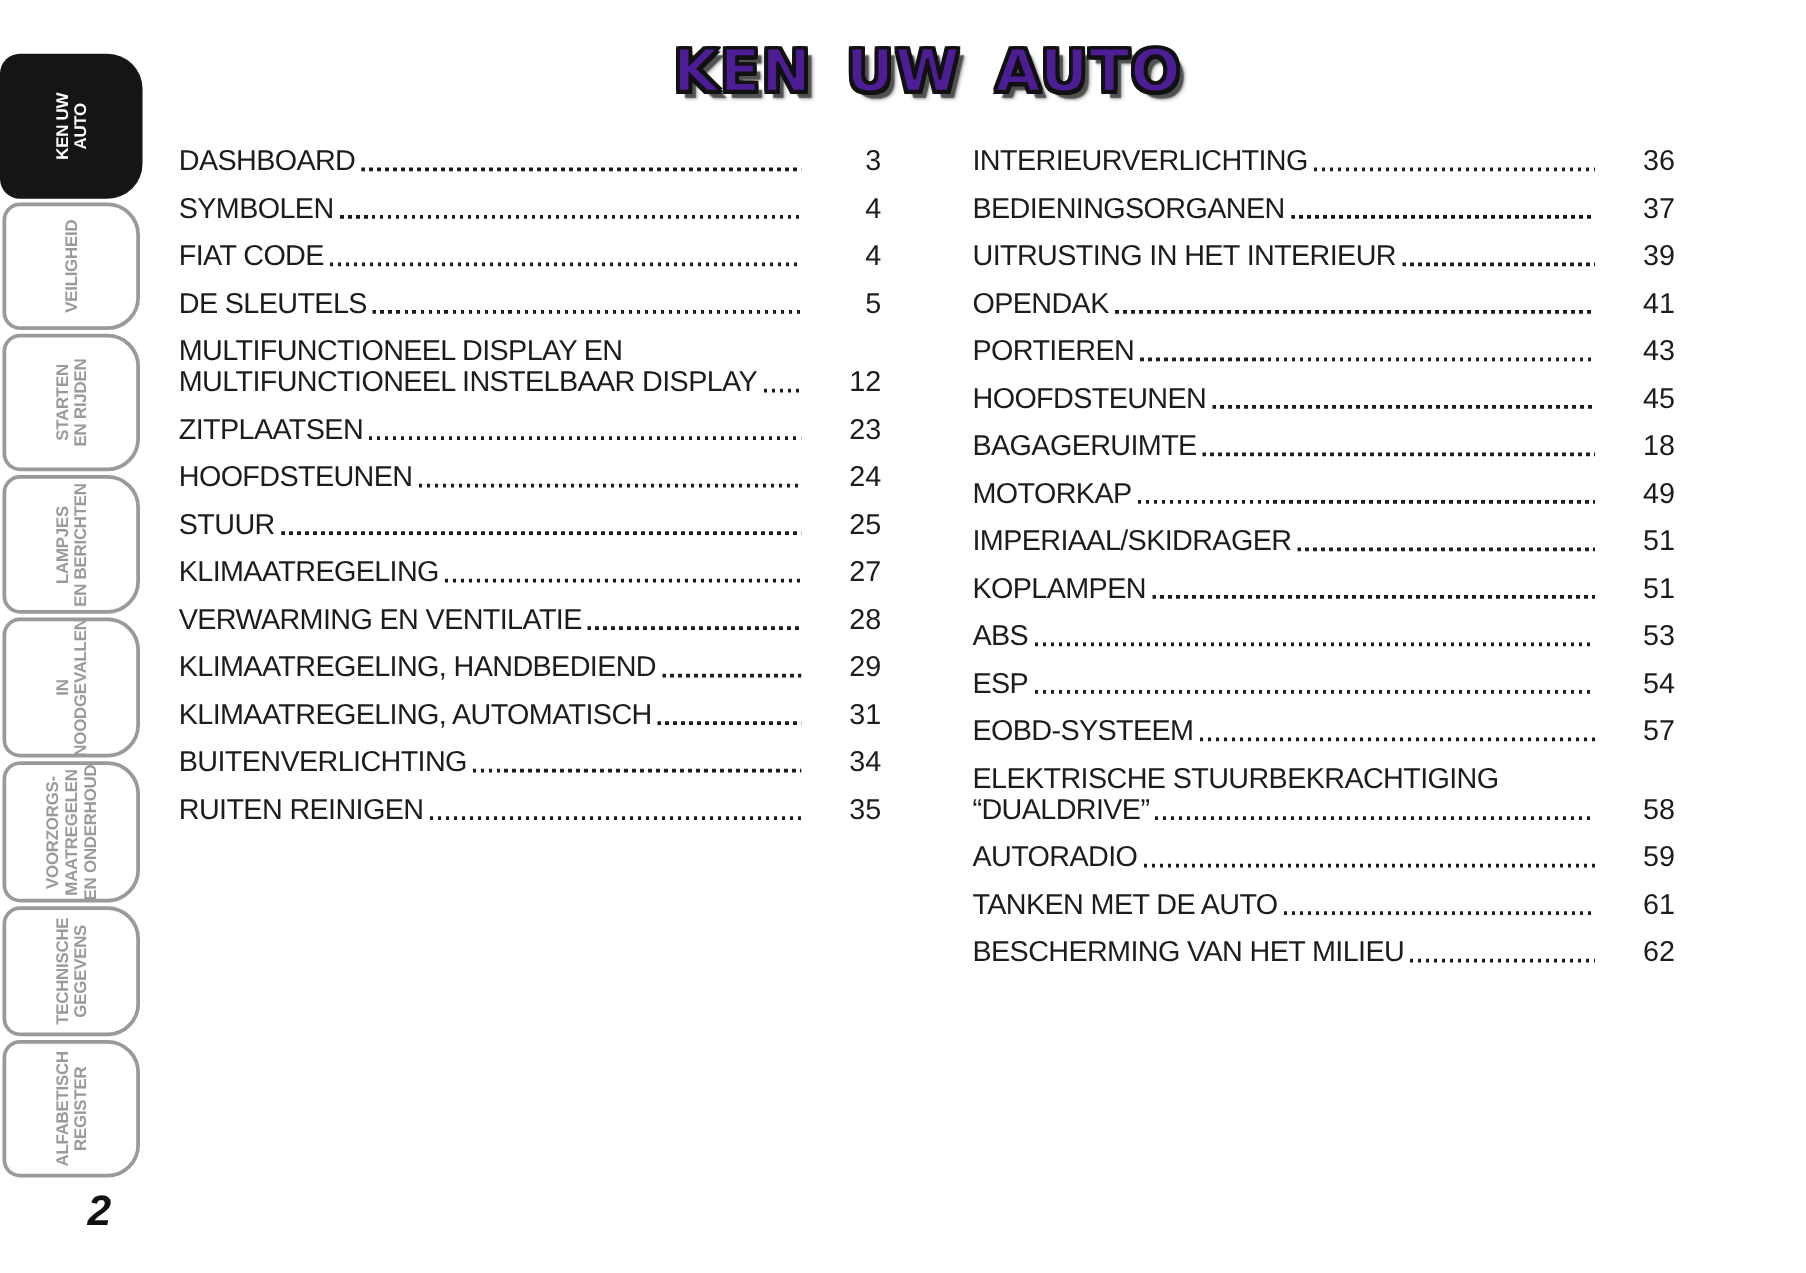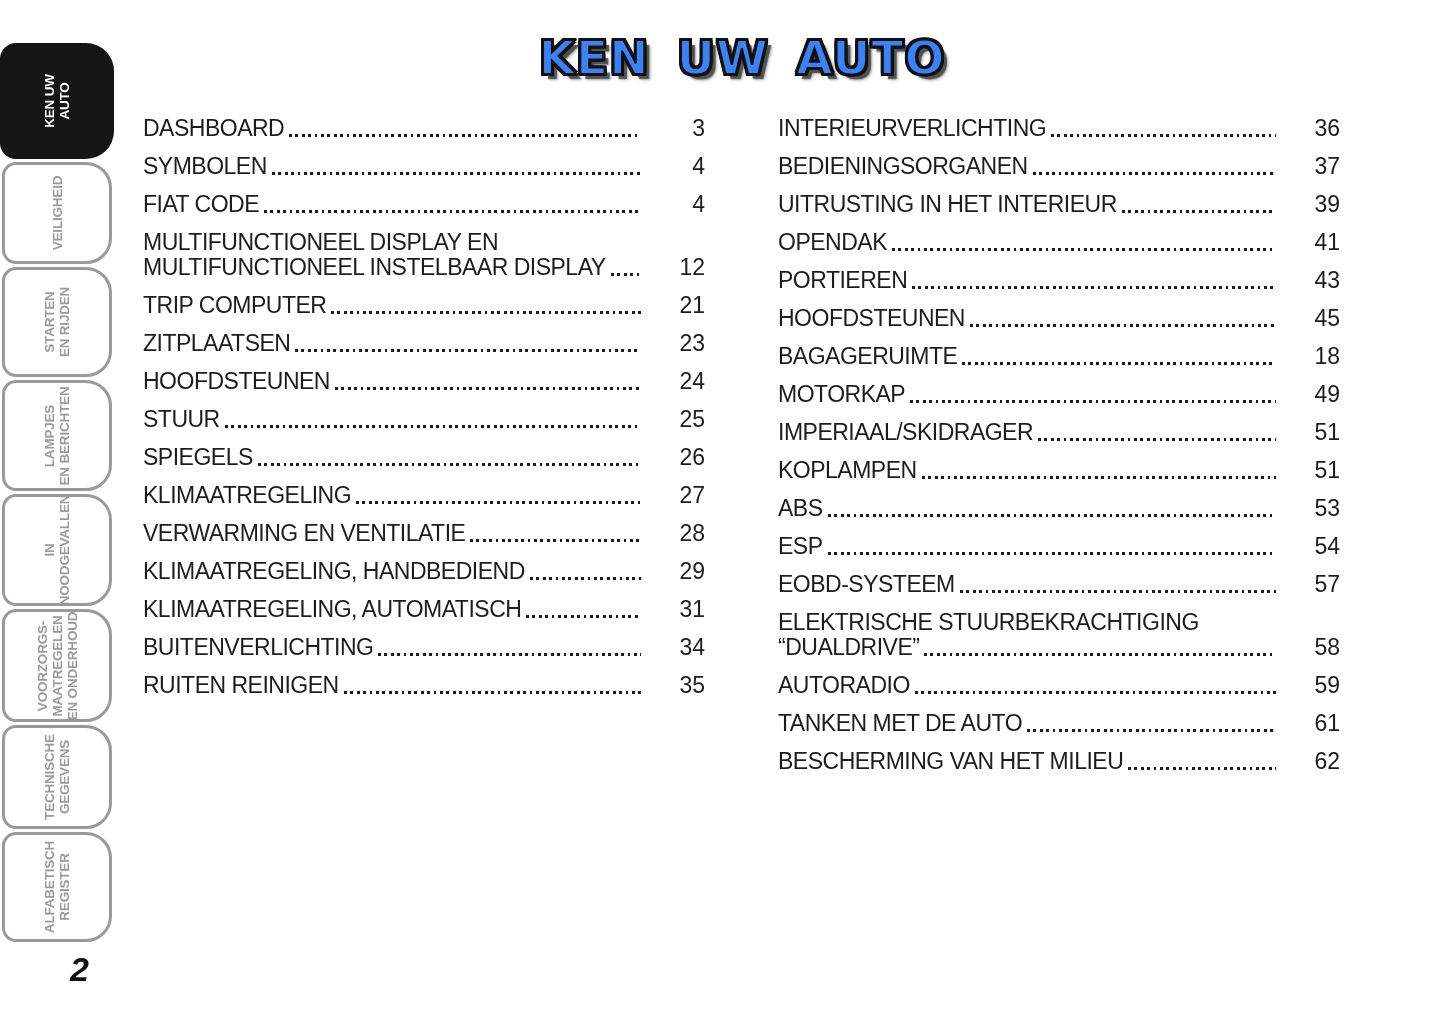--- a/index.html
+++ b/index.html
@@ -65,21 +65,21 @@
   .title{
     margin-top:30px;
     height:56px;
     text-align:center;
     font-family:"DejaVu Sans","Liberation Sans",sans-serif;
     font-weight:bold;
     font-size:47px;
     line-height:56px;
     letter-spacing:1px;
     word-spacing:10px;
-    color:#3b82f6;
+    color:#4c1d95;
     -webkit-text-stroke:2px #111;
     text-shadow:
       -2px -2px 0 #111, 2px -2px 0 #111, -2px 2px 0 #111, 2px 2px 0 #111,
       -2px 0 0 #111, 2px 0 0 #111, 0 -2px 0 #111, 0 2px 0 #111,
       5px 5px 1px rgba(70,70,70,0.9), 6px 6px 3px rgba(110,110,110,0.55);
   }
   .toc{
     margin-top:30px;
     display:flex;
     gap:73px;
@@ -189,60 +189,53 @@
           </div>
         </div>
         <div class="entry">
           <div class="row">
             <div class="label">FIAT CODE</div>
             <div class="dots"></div>
             <div class="page">4</div>
           </div>
         </div>
         <div class="entry">
+          <div class="row">
+            <div class="label">DE SLEUTELS</div>
+            <div class="dots"></div>
+            <div class="page">5</div>
+          </div>
+        </div>
+        <div class="entry">
           <div class="pre">MULTIFUNCTIONEEL DISPLAY EN</div>
           <div class="row">
             <div class="label">MULTIFUNCTIONEEL INSTELBAAR DISPLAY</div>
             <div class="dots"></div>
             <div class="page">12</div>
           </div>
         </div>
         <div class="entry">
           <div class="row">
-            <div class="label">TRIP COMPUTER</div>
-            <div class="dots"></div>
-            <div class="page">21</div>
-          </div>
-        </div>
-        <div class="entry">
-          <div class="row">
             <div class="label">ZITPLAATSEN</div>
             <div class="dots"></div>
             <div class="page">23</div>
           </div>
         </div>
         <div class="entry">
           <div class="row">
             <div class="label">HOOFDSTEUNEN</div>
             <div class="dots"></div>
             <div class="page">24</div>
           </div>
         </div>
         <div class="entry">
           <div class="row">
             <div class="label">STUUR</div>
             <div class="dots"></div>
             <div class="page">25</div>
-          </div>
-        </div>
-        <div class="entry">
-          <div class="row">
-            <div class="label">SPIEGELS</div>
-            <div class="dots"></div>
-            <div class="page">26</div>
           </div>
         </div>
         <div class="entry">
           <div class="row">
             <div class="label">KLIMAATREGELING</div>
             <div class="dots"></div>
             <div class="page">27</div>
           </div>
         </div>
         <div class="entry">

